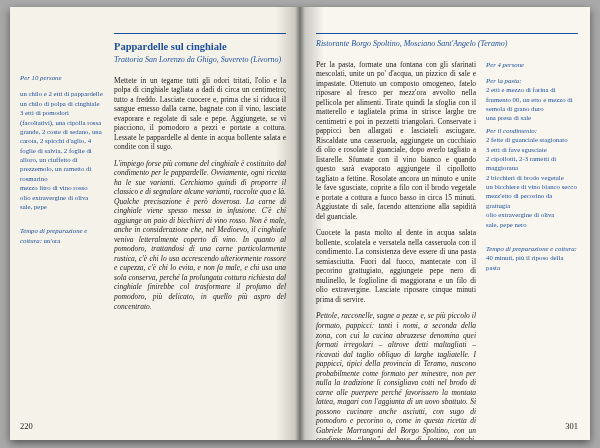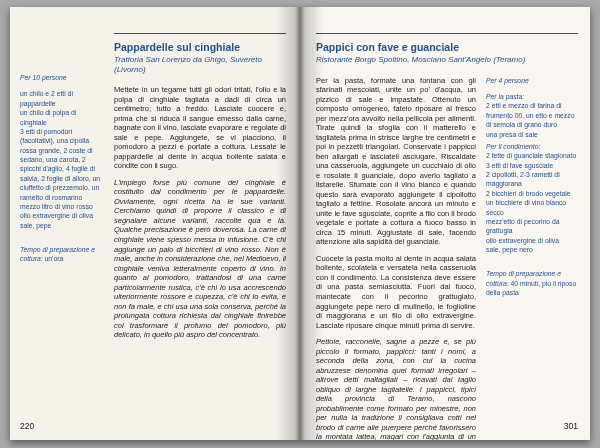--- a/index.html
+++ b/index.html
@@ -1,19 +1,19 @@
 <!DOCTYPE html>
 <html><head>
 <meta charset="utf-8">
 <style>
   html,body { margin:0; padding:0; }
   .scene {
     position:relative; width:600px; height:448px;
     background:#a9a9a9; overflow:hidden;
-    font-family:Liberation Sans, sans-serif;
+    font-family:Liberation Serif, serif;
   }
   .book {
     position:absolute; left:10px; top:7px; width:580px; height:433px;
     display:flex; box-shadow:0 3px 8px rgba(0,0,0,.5);
   }
   .page { flex:1; position:relative; overflow:hidden; }
   .page.left  { background:#f5f2e9; }
   .page.right { background:#f8f6ef; }
   .page.left::after {
     content:""; position:absolute; top:0; right:0; width:24px; height:100%;
@@ -100,21 +100,20 @@
             </div>
           </div>
         </div>
       </div>
       <div class="page-number">220</div>
     </div>
 
     <div class="page right">
       <div class="page-inner">
         <div class="rule"></div>
-        <h1 class="recipe-title">Pappici con fave e guanciale</h1>
         <p class="recipe-subtitle">Ristorante Borgo Spoltino, Mosciano Sant'Angelo (Teramo)</p>
         <div class="cols-right">
           <div class="body-col">
             <p>Per la pasta, formate una fontana con gli sfarinati mescolati, unite un po' d'acqua, un pizzico di sale e impastate. Ottenuto un composto omogeneo, fatelo riposare al fresco per mezz'ora avvolto nella pellicola per alimenti. Tirate quindi la sfoglia con il matterello e tagliatela prima in strisce larghe tre centimetri e poi in pezzetti triangolari. Conservate i pappicci ben allargati e lasciateli asciugare. Riscaldate una casseruola, aggiungete un cucchiaio di olio e rosolate il guanciale, dopo averlo tagliato a listarelle. Sfumate con il vino bianco e quando questo sarà evaporato aggiungete il cipollotto tagliato a fettine. Rosolate ancora un minuto e unite le fave sgusciate, coprite a filo con il brodo vegetale e portate a cottura a fuoco basso in circa 15 minuti. Aggiustate di sale, facendo attenzione alla sapidità del guanciale.</p>
             <p>Cuocete la pasta molto al dente in acqua salata bollente, scolatela e versatela nella casseruola con il condimento. La consistenza deve essere di una pasta semiasciutta. Fuori dal fuoco, mantecate con il pecorino grattugiato, aggiungete pepe nero di mulinello, le foglioline di maggiorana e un filo di olio extravergine. Lasciate riposare cinque minuti prima di servire.</p>
             <p class="commentary">Pettole, racconelle, sagne a pezze e, se più piccolo il formato, pappicci: tanti i nomi, a seconda della zona, con cui la cucina abruzzese denomina quei formati irregolari – altrove detti maltagliati – ricavati dal taglio obliquo di larghe tagliatelle. I pappicci, tipici della provincia di Teramo, nascono probabilmente come formato per minestre, non per nulla la tradizione li consigliava cotti nel brodo di carne alle puerpere perché favorissero la montata lattea, magari con l'aggiunta di un uovo sbattuto. Si possono cucinare anche asciutti, con sugo di pomodoro e pecorino o, come in questa ricetta di Gabriele Marrangoni del Borgo Spoltino, con un condimento “lento” a base di legumi freschi. L'aggiunta di un po' di brodo vegetale prima di mantecare il tutto renderà questo primo piatto più simile a una minestra densa.</p>
           </div>
           <div class="ing-col">
             <p class="serving">Per 4 persone</p>
             <p class="ing-heading">Per la pasta:</p>

